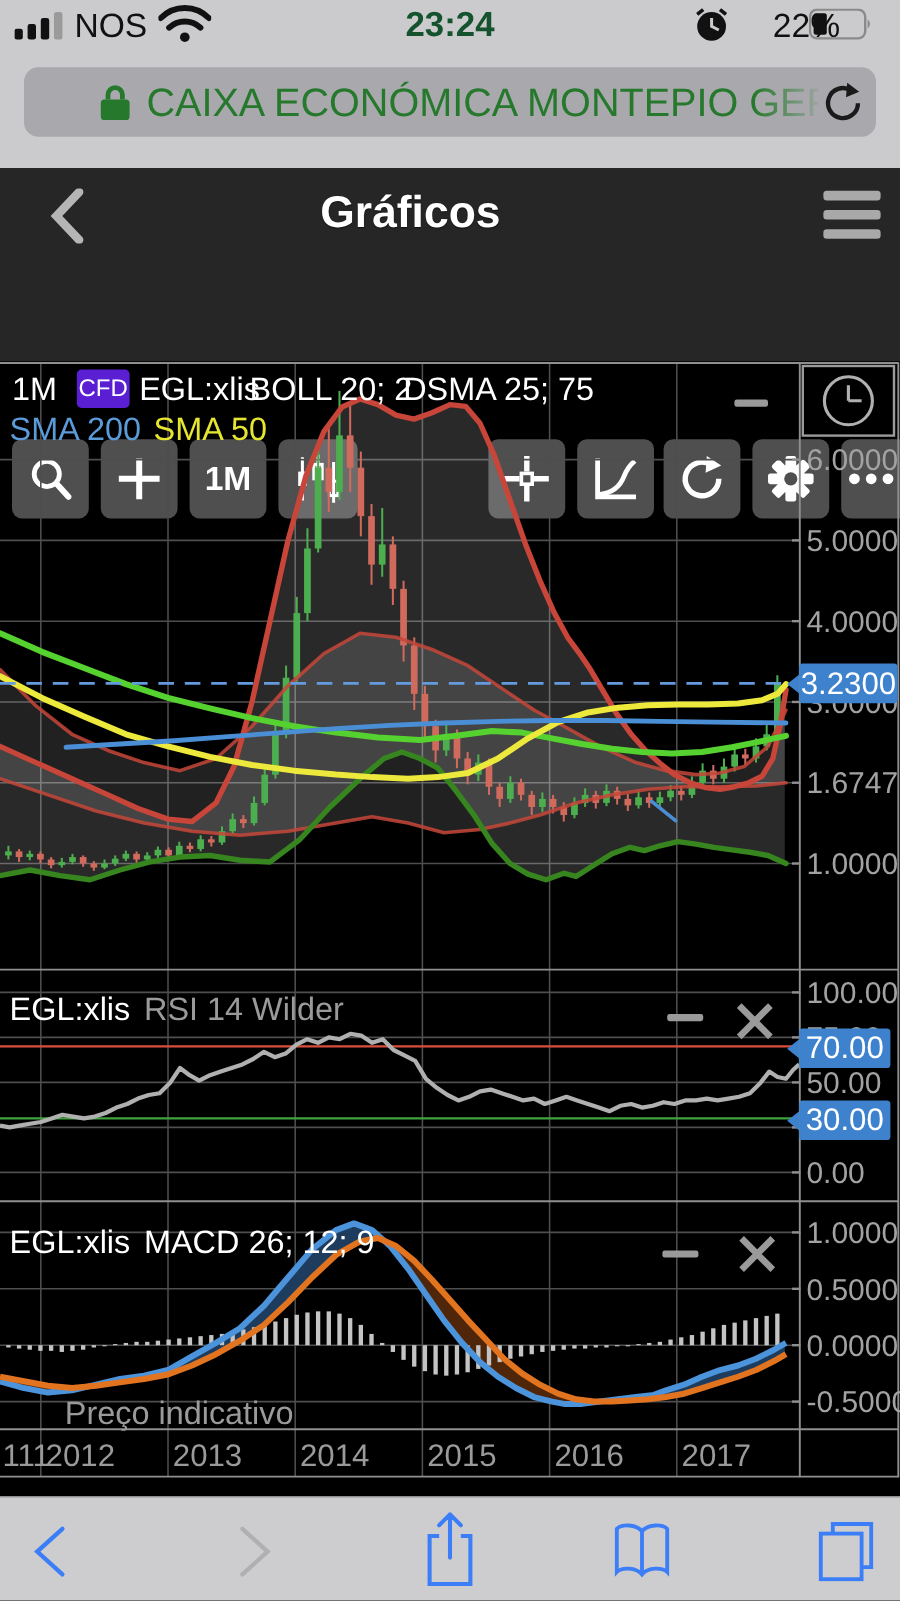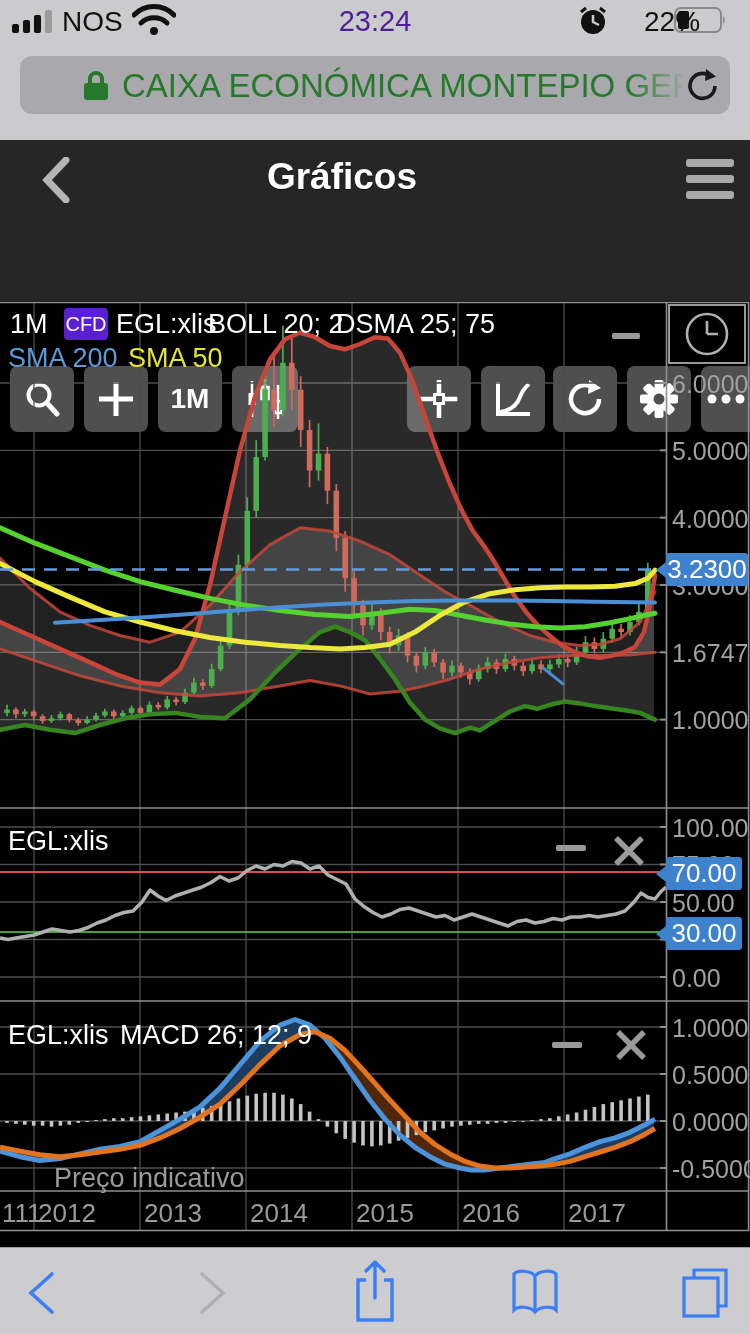--- a/index.html
+++ b/index.html
@@ -3,21 +3,21 @@
 <meta charset="utf-8">
 <style>
   html,body{margin:0;padding:0;background:#000;}
   body{font-family:"Liberation Sans",sans-serif;-webkit-font-smoothing:antialiased;}
   #phone{position:relative;width:750px;height:1334px;background:#000;overflow:hidden;}
   .abs{position:absolute;}
   
   .topchrome{position:absolute;left:0;top:0;width:750px;height:140px;background:#cbcbcd;}
   .statusbar{position:absolute;left:0;top:0;width:750px;height:42px;color:#111;}
   .carrier{position:absolute;left:62px;top:6px;font-size:28px;color:#111;}
-  .sbtime{position:absolute;left:0;top:5px;width:750px;text-align:center;font-size:29px;font-weight:400;color:#4c1d95;}
+  .sbtime{position:absolute;left:0;top:5px;width:750px;text-align:center;font-size:29px;font-weight:700;color:#14532d;}
   .battpct{position:absolute;left:612px;top:6px;font-size:28px;color:#111;margin-left:32px;}
   .urlfield{position:absolute;left:20px;top:56px;width:710px;height:58px;background:#a9a9ad;border-radius:12px;}
   .urltext{position:absolute;left:102px;top:11px;width:560px;height:40px;overflow:hidden;white-space:nowrap;font-size:33px;color:#26792c;}
   .urlfade{position:absolute;left:608px;top:2px;width:60px;height:54px;background:linear-gradient(to right,rgba(169,169,173,0),#a9a9ad);}
   
   .darkbar{position:absolute;left:0;top:140px;width:750px;height:161px;background:#262626;}
   .navtitle{position:absolute;left:0;top:156px;width:684px;text-align:center;font-size:37px;font-weight:700;color:#fff;text-shadow:0 1px 1px rgba(0,0,0,0.6);}
   .toolbtn{position:absolute;background:#4f4f4f;border-radius:8px;width:64px;height:66px;top:226px;display:flex;align-items:center;justify-content:center;}
   .toolbtn span{color:#fff;font-size:28px;font-weight:700;}
   
@@ -458,20 +458,21 @@
 
   <div class="tick" style="top:370px">6.0000</div>
   <div class="tick" style="top:437px">5.0000</div>
   <div class="tick" style="top:505px">4.0000</div>
   <div class="tick" style="top:572px">3.0000</div>
   <div class="tick" style="top:639px">1.6747</div>
   <div class="tick" style="top:706px">1.0000</div>
   <div class="plabel" style="top:553px">3.2300</div>
 
   <span class="panelhdr" style="left:8px;top:826px">EGL:xlis</span>
+  <span class="panelhdr hdrgray" style="left:120px;top:826px">RSI 14 Wilder</span>
   <div class="dashicon" style="left:556px;top:845px;width:30px;height:6px"></div>
   <svg class="abs" style="left:612px;top:834px" width="34" height="34">
     <path d="M4 4 L30 30 M30 4 L4 30" stroke="#9a9a9a" stroke-width="5.5"></path>
   </svg>
   <div class="tick" style="top:814px">100.00</div>
   <div class="tick" style="top:851px">75.00</div>
   <div class="tick" style="top:889px">50.00</div>
   <div class="tick" style="top:964px">0.00</div>
   <div class="plabel" style="top:857px;width:76px">70.00</div>
   <div class="plabel" style="top:917px;width:76px">30.00</div>

